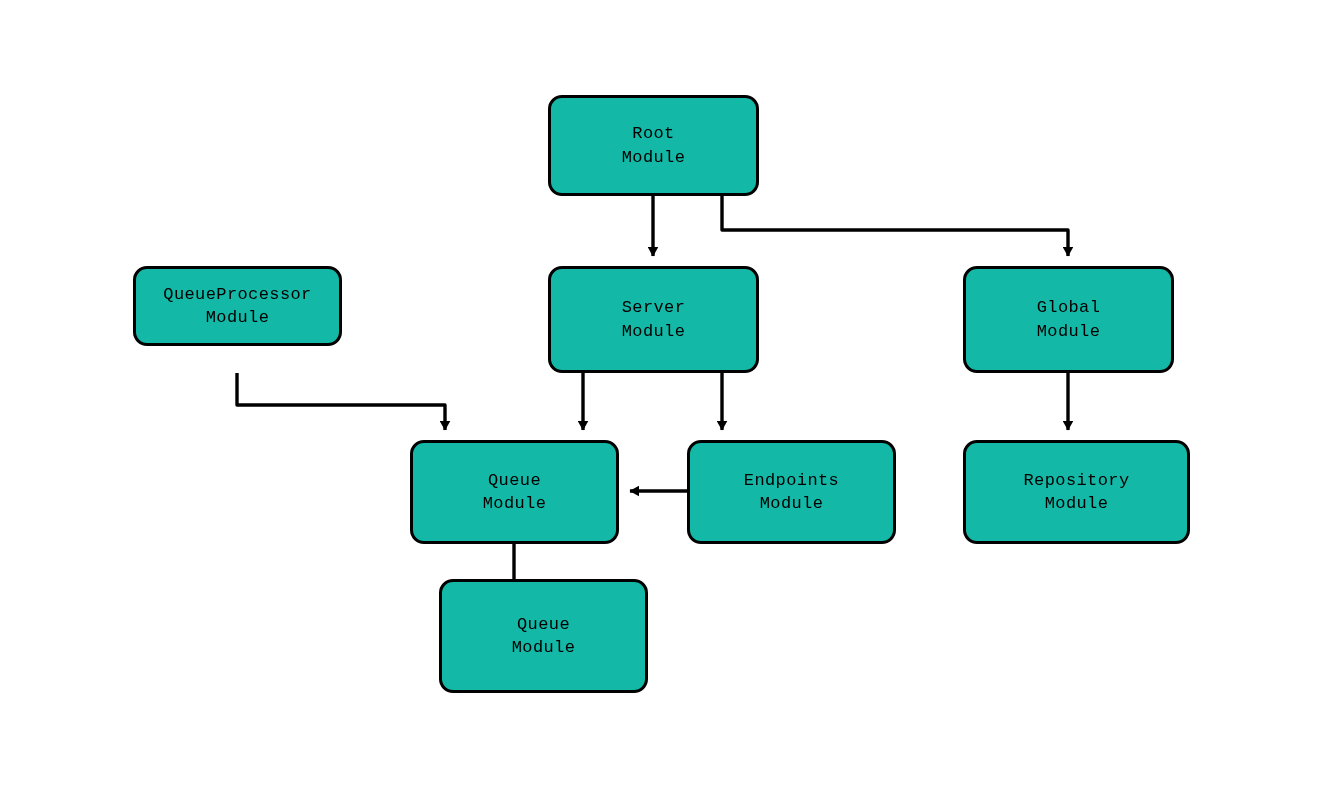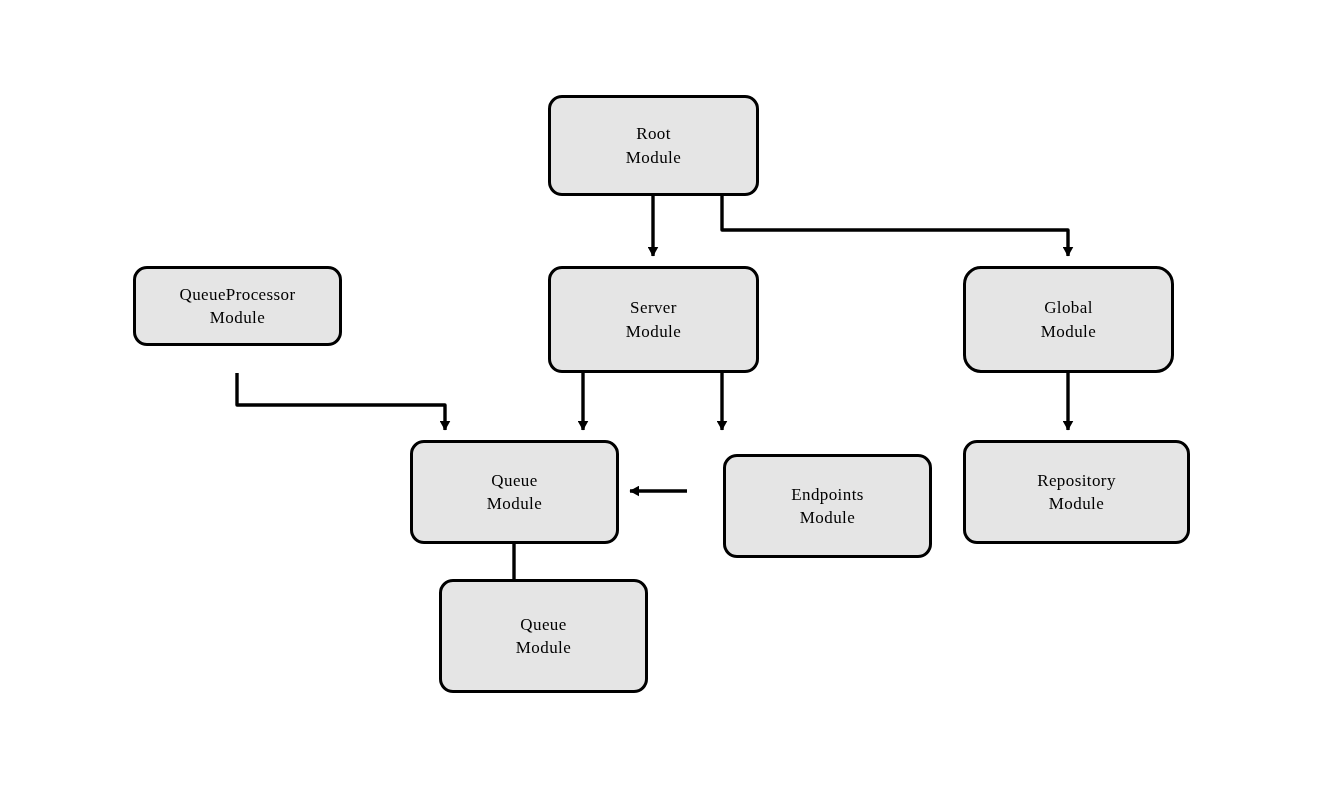--- a/index.html
+++ b/index.html
@@ -20,30 +20,30 @@
     position: absolute;
     left: 0;
     top: 0;
     width: 1337px;
     height: 809px;
     pointer-events: none;
   }
   .node {
     position: absolute;
     box-sizing: border-box;
-    background: #e5e5e5;
+    background: #14b8a6;
     border: 3px solid #000000;
     border-radius: 14px;
     display: flex;
     flex-direction: column;
     align-items: center;
     justify-content: center;
     text-align: center;
     color: #000000;
-    font-family: Liberation Serif, serif;
+    font-family: Liberation Mono, monospace;
     font-size: 17px;
     line-height: 1.38;
     letter-spacing: 0.4px;
     z-index: 2;
   }
   .node-line {
     display: block;
     white-space: pre;
   }
 </style>
@@ -87,31 +87,31 @@
   <div class="node" id="node-queueprocessor" style="left:133px; top:266px; width:209px; height:80px;">
     <span class="node-line">QueueProcessor</span>
     <span class="node-line">Module</span>
   </div>
 
   <div class="node" id="node-server" style="left:548px; top:266px; width:211px; height:107px;">
     <span class="node-line">Server</span>
     <span class="node-line">Module</span>
   </div>
 
-  <div class="node" id="node-global" style="left:963px; top:266px; width:211px; height:107px;border-radius:18px;">
+  <div class="node" id="node-global" style="left:963px; top:266px; width:211px; height:107px;">
     <span class="node-line">Global</span>
     <span class="node-line">Module</span>
   </div>
 
   <div class="node" id="node-core" style="left:410px; top:440px; width:209px; height:104px;">
     <span class="node-line">Queue</span>
     <span class="node-line">Module</span>
   </div>
 
-  <div class="node" id="node-endpoints" style="left:723px; top:440px; width:209px; height:104px;margin-top:14px;">
+  <div class="node" id="node-endpoints" style="left:687px; top:440px; width:209px; height:104px;">
     <span class="node-line">Endpoints</span>
     <span class="node-line">Module</span>
   </div>
 
   <div class="node" id="node-repository" style="left:963px; top:440px; width:227px; height:104px;">
     <span class="node-line">Repository</span>
     <span class="node-line">Module</span>
   </div>
 
   <div class="node" id="node-queue" style="left:410px; top:579px; width:209px; height:114px;margin-left:29px;">

